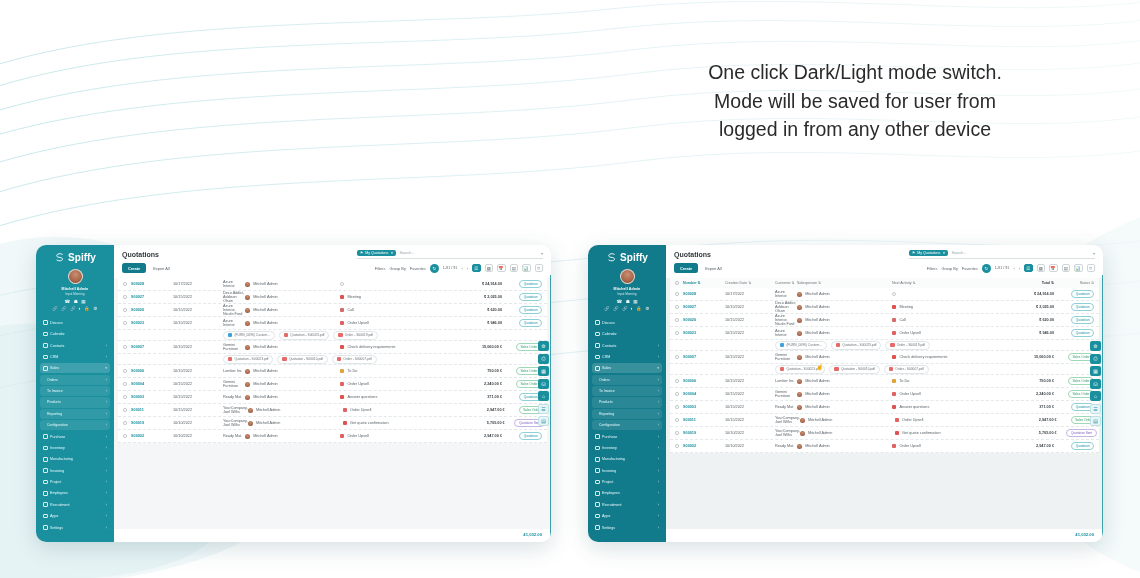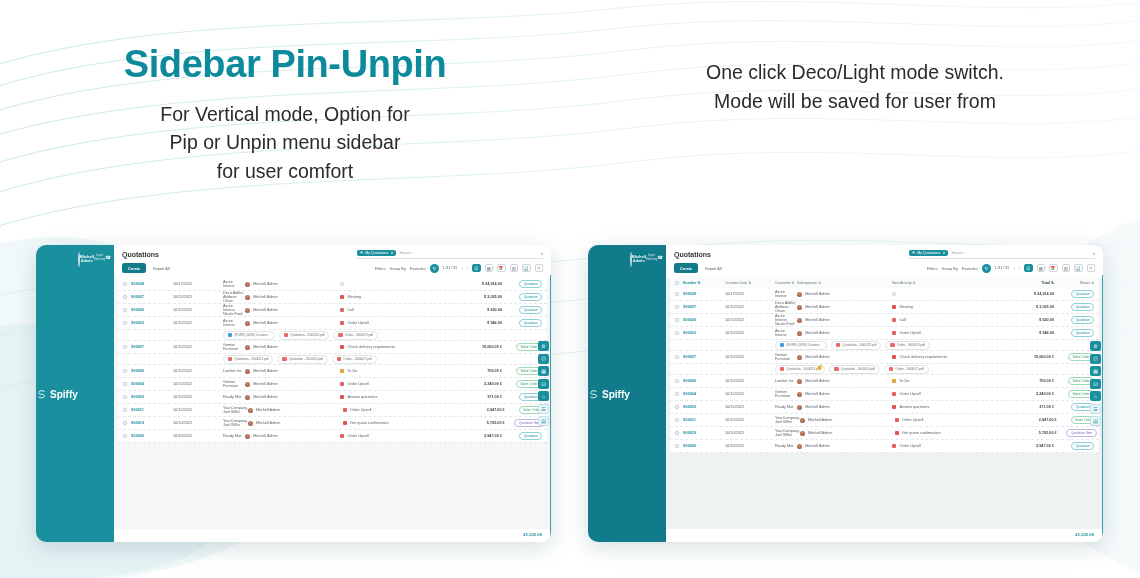--- a/index.html
+++ b/index.html
@@ -31,21 +31,21 @@
     position:absolute; top:245px; width:515px; height:297px;
     background:#ffffff; border-radius:10px;
     box-shadow:0 6px 22px rgba(20,70,80,0.17);
     overflow:hidden; display:flex;
   }
   .shot.left { left:36px; }
   .shot.right { left:588px; }
 
   
   .sb { width:78px; background:#1a8f9e; flex:0 0 78px; position:relative;
-        display:flex; padding-top:7px; }
+        display:flex; flex-direction:column; padding-top:7px; }
   .sb.dark { background:#127b8b; }
   .sb-logo { display:flex; align-items:center; justify-content:center; gap:3px;
              color:#fff; font-size:10px; font-weight:bold; margin-bottom:6px; }
   .sb-logo svg { width:11px; height:11px; }
   .sb-ava { width:15px; height:15px; border-radius:50%; margin:0 auto;
             background:radial-gradient(circle at 50% 35%, #c98f70 0%, #a9664a 60%, #6b3f2e 100%);
             border:1.2px solid rgba(255,255,255,.75); }
   .sb-name { text-align:center; color:#fff; font-size:3.6px; font-weight:bold;
              margin-top:2.5px; letter-spacing:.1px; }
   .sb-role { text-align:center; color:rgba(255,255,255,.8); font-size:3.1px; margin-top:1px; }
@@ -165,33 +165,26 @@
     <path d="M-20,340 C180,292 400,328 640,292 C860,262 1020,302 1160,278"></path>
     <path d="M-20,392 C180,344 400,380 640,344 C860,314 1020,354 1160,330"></path>
   </g>
   <path d="M-20,250 C120,200 260,300 300,420 C330,510 240,560 120,578 L-20,578 Z" fill="#e6f3f5" opacity="0.55"></path>
   <path d="M-20,330 C100,300 200,380 230,470 C250,540 180,572 90,578 L-20,578 Z" fill="#dcedf0" opacity="0.5"></path>
   <path d="M1160,210 C1040,250 980,330 1010,430 C1030,510 1090,560 1160,578 Z" fill="#e9f4f6" opacity="0.45"></path>
 </svg>
 
 <div class="page">
 
-  <div class="hero left">
-    <h1>Sidebar Pin-Unpin</h1>
-    <p>
-      <span>For Vertical mode, Option for</span><br>
-      <span>Pip or Unpin menu sidebar</span><br>
-      <span>for user comfort</span>
-    </p>
-  </div>
 
   <div class="hero right">
     <p>
-      <span>One click Deco/Light mode switch.</span><br>
+      <span>One click Dark/Light mode switch.</span><br>
       <span>Mode will be saved for user from</span><br>
+      <span>logged in from any other device</span>
     </p>
   </div>
 
   <div class="shot left">
     <div class="sb">
       <div class="sb-logo">
         <svg viewBox="0 0 24 24">
           <path d="M18 5c-4-2.6-11-1.6-12 2.4-.8 3.4 4 4 7.4 4.6 3.4.6 6 1.6 5 4.4-1 3-7.6 4-12 1.4" fill="none" stroke="#ffffff" stroke-width="2" stroke-linecap="round"></path>
         </svg>
         <span>Spiffy</span>

